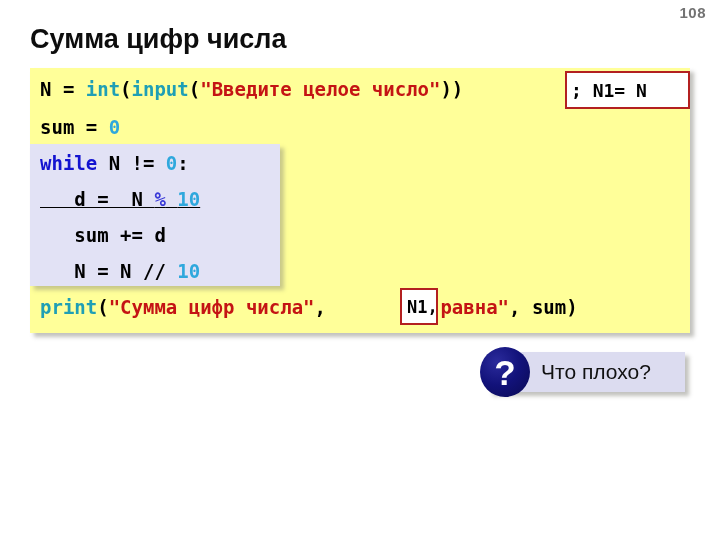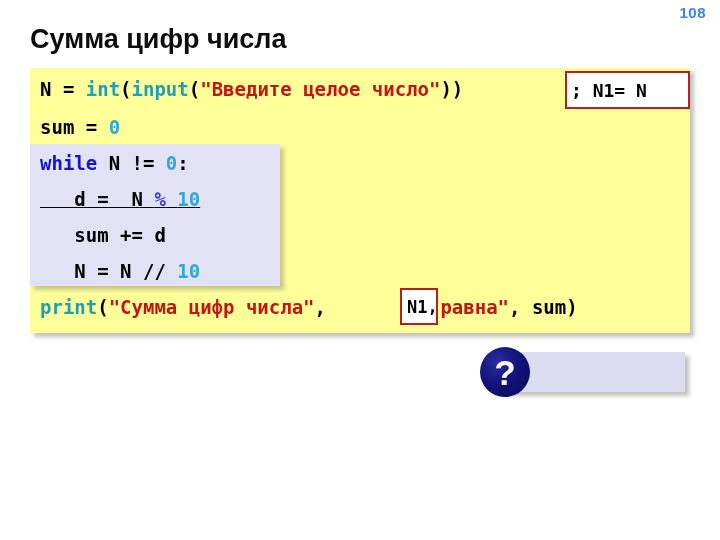--- a/index.html
+++ b/index.html
@@ -16,21 +16,21 @@
   }
 
   
   #page-number {
     position: absolute;
     top: 4px;
     right: 14px;
     font-family: "Liberation Sans", sans-serif;
     font-size: 15px;
     font-weight: bold;
-    color: #3b82f6;
+    color: #737373;
     letter-spacing: 0.5px;
   }
 
   
   #slide-title {
     position: absolute;
     left: 30px;
     top: 24px;
     font-family: "Liberation Sans", sans-serif;
     font-size: 27px;
@@ -192,13 +192,14 @@
       <div class="code-line cl6"><span class="tok-fn">print</span><span class="tok-plain">(</span><span class="tok-str">"Сумма цифр числа"</span><span class="tok-plain">,</span><span class="tok-plain">        </span><span class="tok-str">" равна"</span><span class="tok-plain">, sum)</span></div>
     </div>
 </div>
 
 <div class="annot-box" id="annot-n1-assign">; N1= N</div>
 
 <div class="annot-box" id="annot-n1-print">N1,</div>
 
 <div id="question-callout">
   <div id="question-icon">?</div>
+  <div id="question-label">Что плохо?</div>
 </div>
 
 </body></html>

